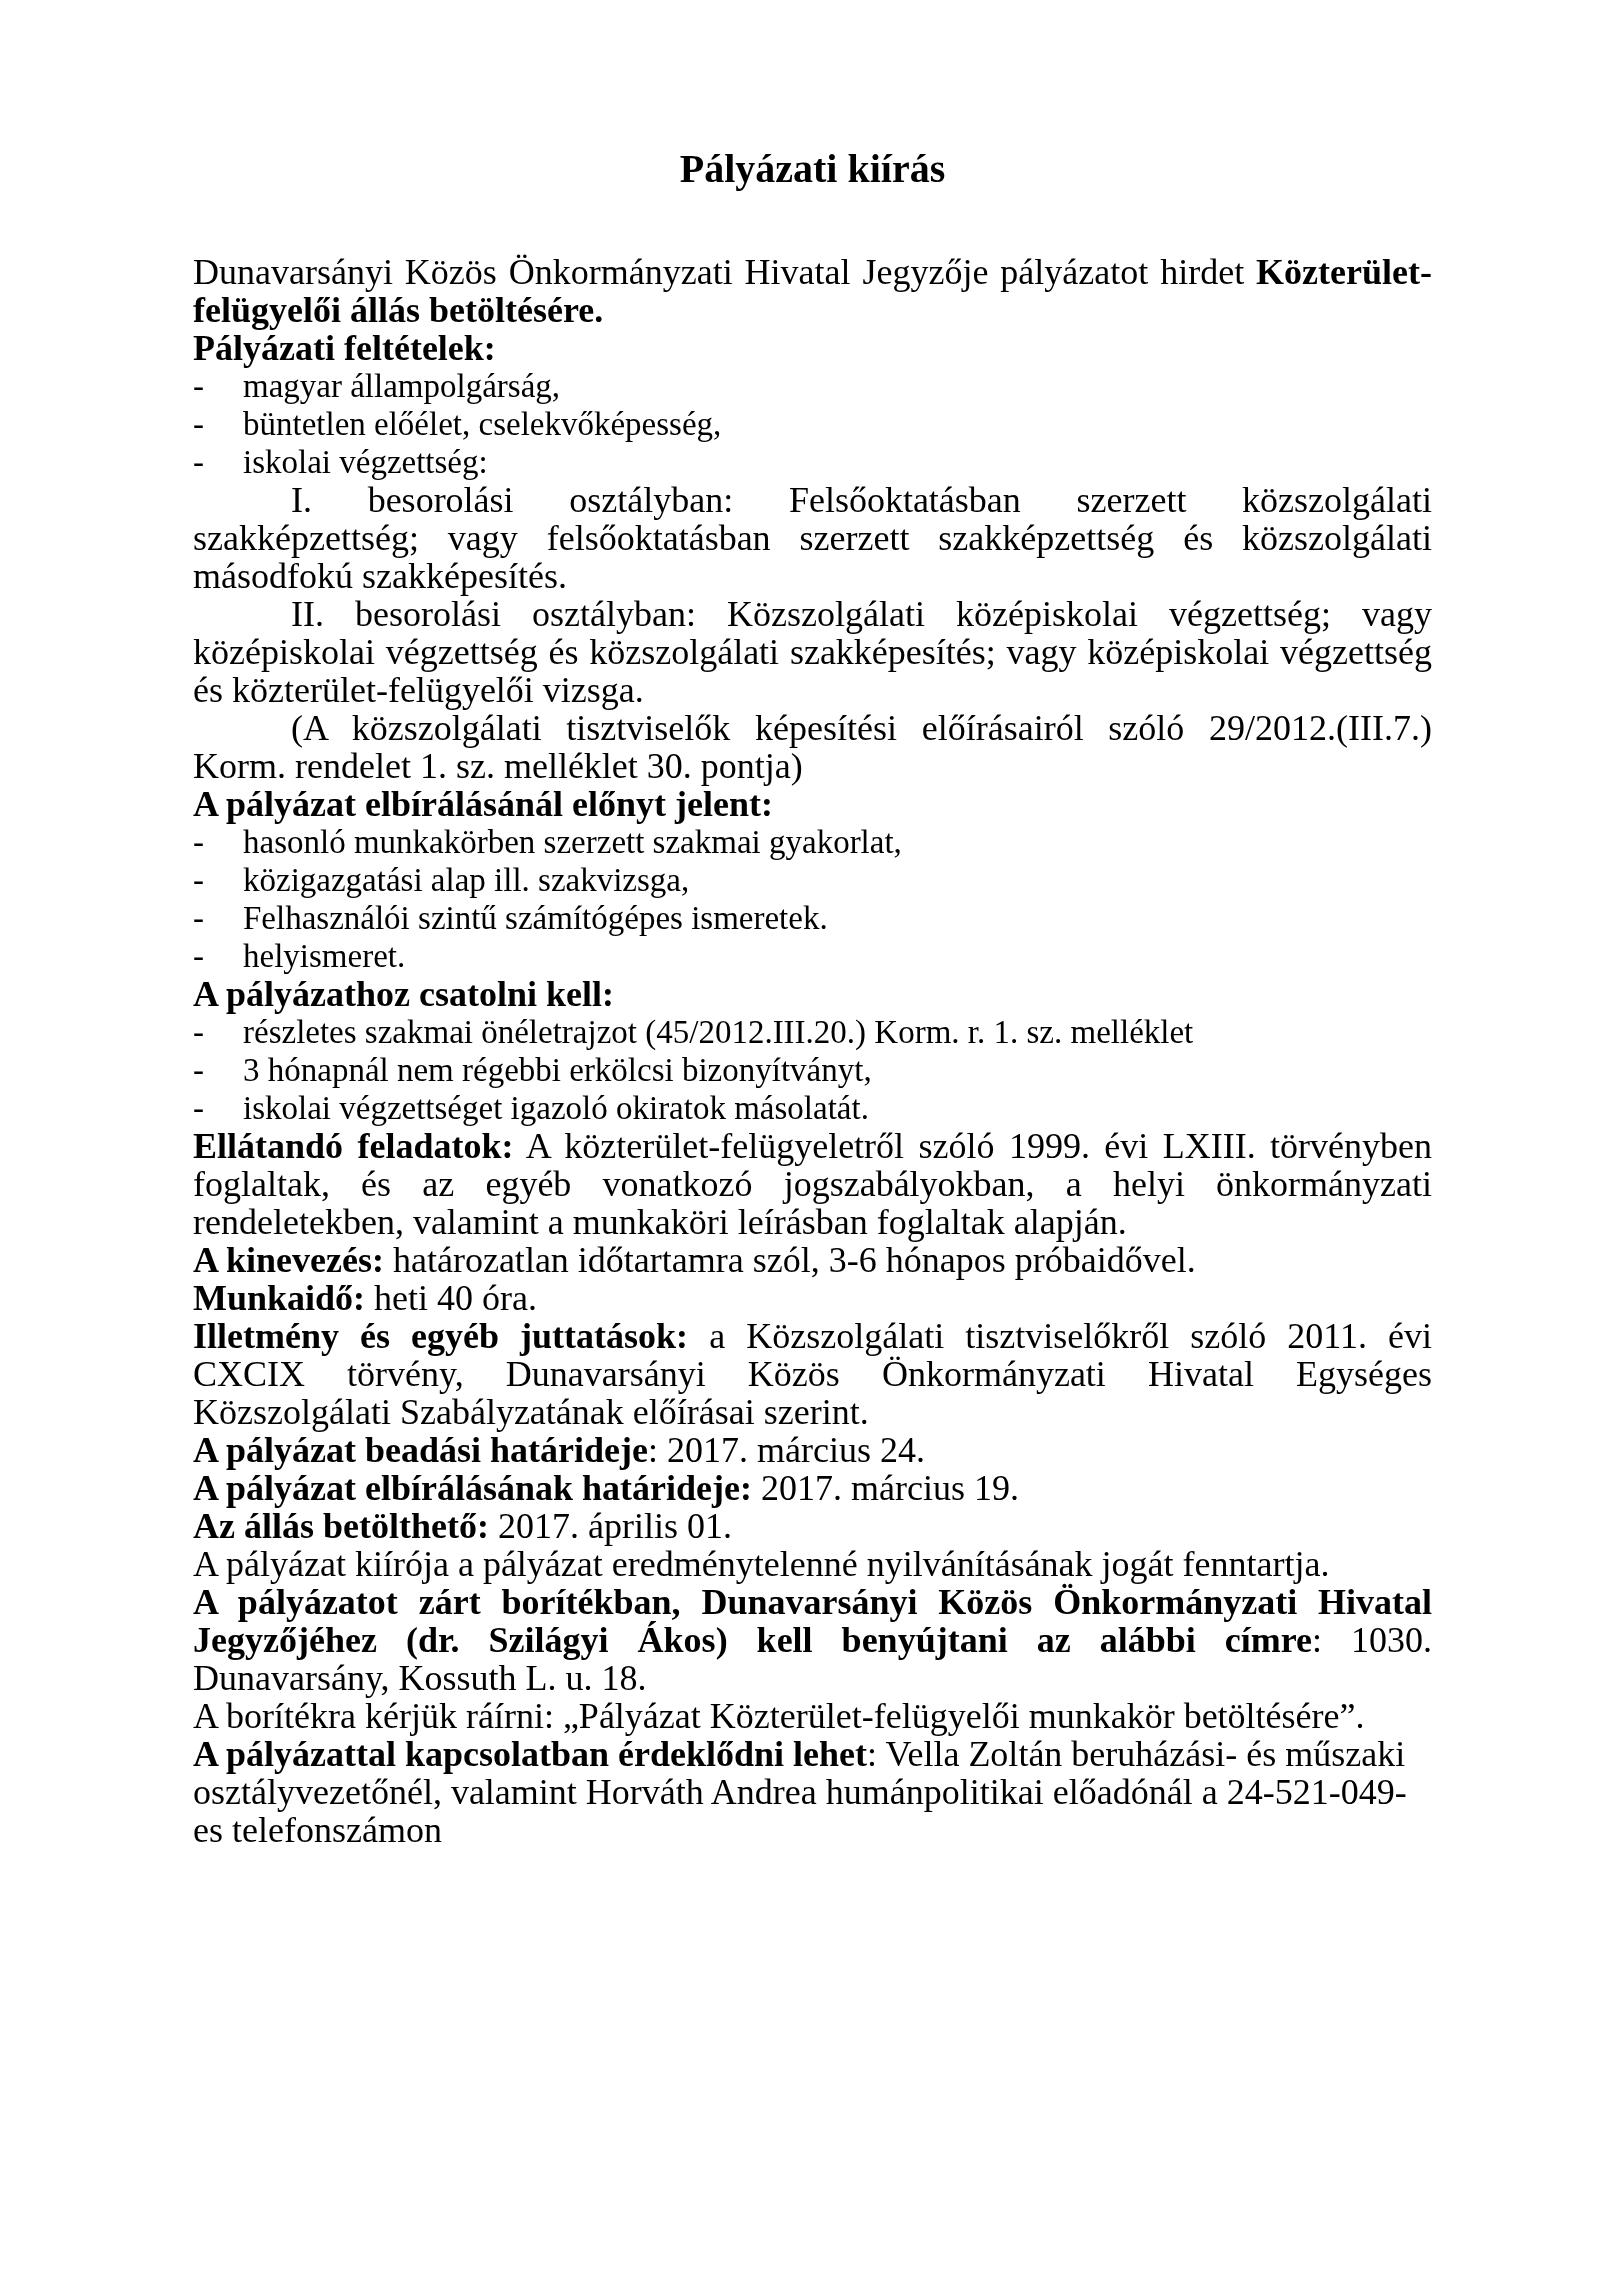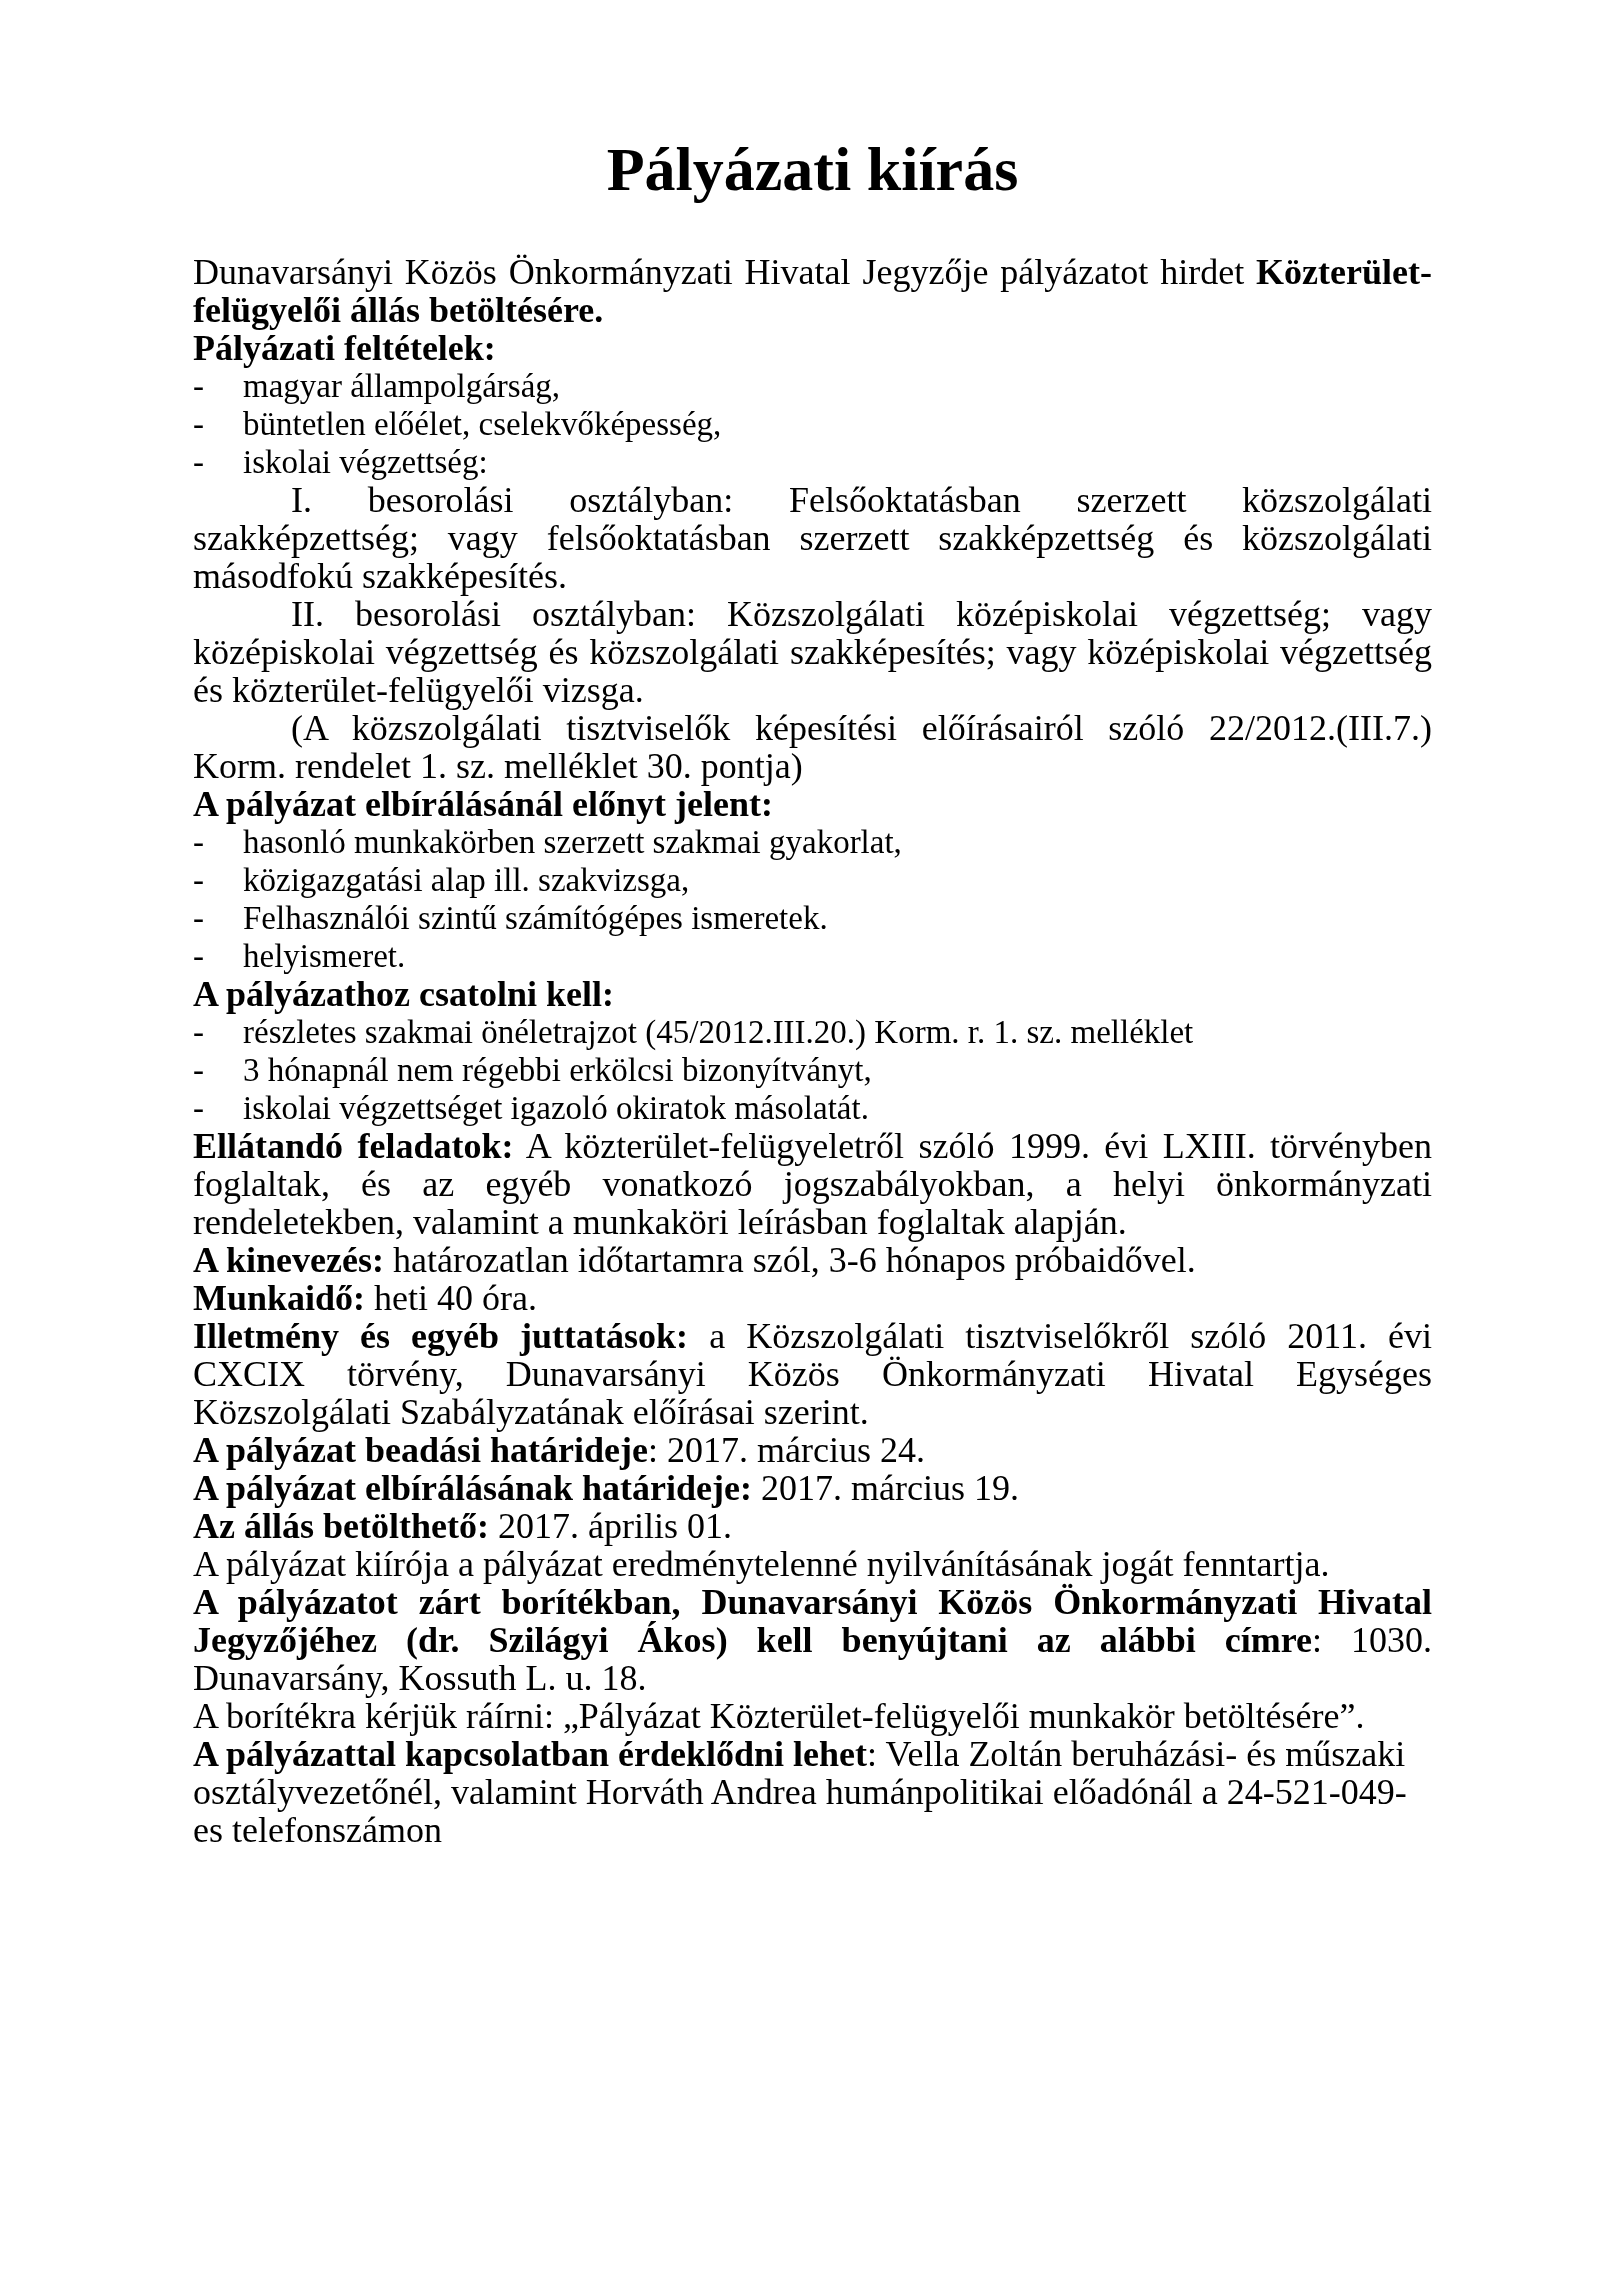--- a/index.html
+++ b/index.html
@@ -16,21 +16,21 @@
   .page {
     box-sizing: border-box;
     width: 1623px;
     height: 2295px;
     padding: 131px 191px 0 193px;
     background: #ffffff;
     overflow: hidden;
   }
   .title {
     margin: 0 0 46px 0;
-    font-size: 62px;
+    font-size: 40px;
     line-height: 76px;
     font-weight: bold;
     text-align: center;
   }
   .para {
     margin: 0;
     font-size: 36px;
     line-height: 38px;
   }
   .justify { text-align: justify; }
@@ -63,21 +63,21 @@
   <p class="para gap"><strong>Pályázati feltételek:</strong></p>
 
   <div class="list">
     <p class="li"><span class="bullet">-</span><span>magyar állampolgárság,</span></p>
     <p class="li"><span class="bullet">-</span><span>büntetlen előélet, cselekvőképesség,</span></p>
     <p class="li"><span class="bullet">-</span><span>iskolai végzettség:</span></p>
   </div>
 
   <p class="para justify indent">I. besorolási osztályban: Felsőoktatásban szerzett közszolgálati szakképzettség; vagy felsőoktatásban szerzett szakképzettség és közszolgálati másodfokú szakképesítés.</p>
   <p class="para justify indent">II. besorolási osztályban: Közszolgálati középiskolai végzettség; vagy középiskolai végzettség és közszolgálati szakképesítés; vagy középiskolai végzettség és közterület-felügyelői vizsga.</p>
-  <p class="para justify indent">(A közszolgálati tisztviselők képesítési előírásairól szóló 22/2012.(III.7.) Korm. rendelet 1. sz. melléklet 30. pontja)</p>
+  <p class="para justify indent">(A közszolgálati tisztviselők képesítési előírásairól szóló 29/2012.(III.7.) Korm. rendelet 1. sz. melléklet 30. pontja)</p>
 
   <p class="para gap"><strong>A pályázat elbírálásánál előnyt jelent:</strong></p>
 
   <div class="list">
     <p class="li"><span class="bullet">-</span><span>hasonló munkakörben szerzett szakmai gyakorlat,</span></p>
     <p class="li"><span class="bullet">-</span><span>közigazgatási alap ill. szakvizsga,</span></p>
     <p class="li"><span class="bullet">-</span><span>Felhasználói szintű számítógépes ismeretek.</span></p>
     <p class="li"><span class="bullet">-</span><span>helyismeret.</span></p>
   </div>
 

